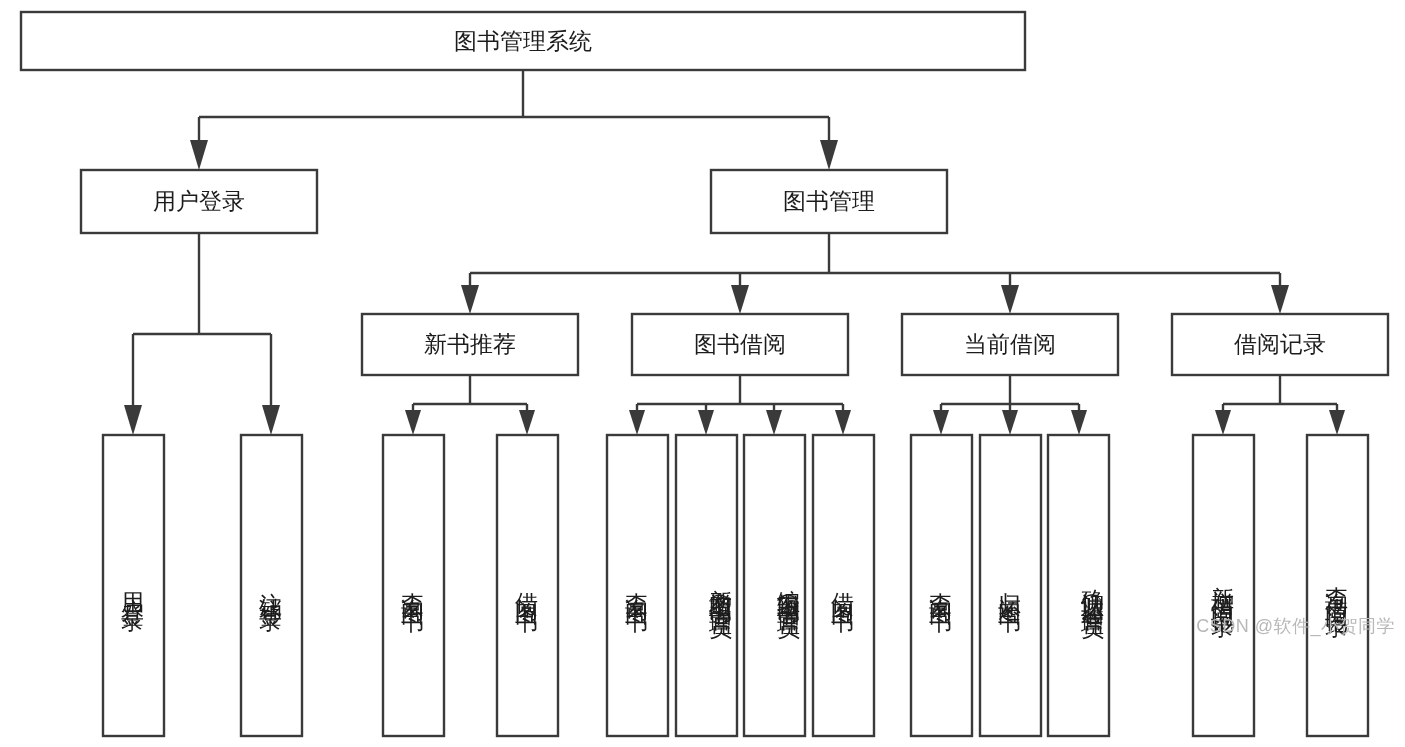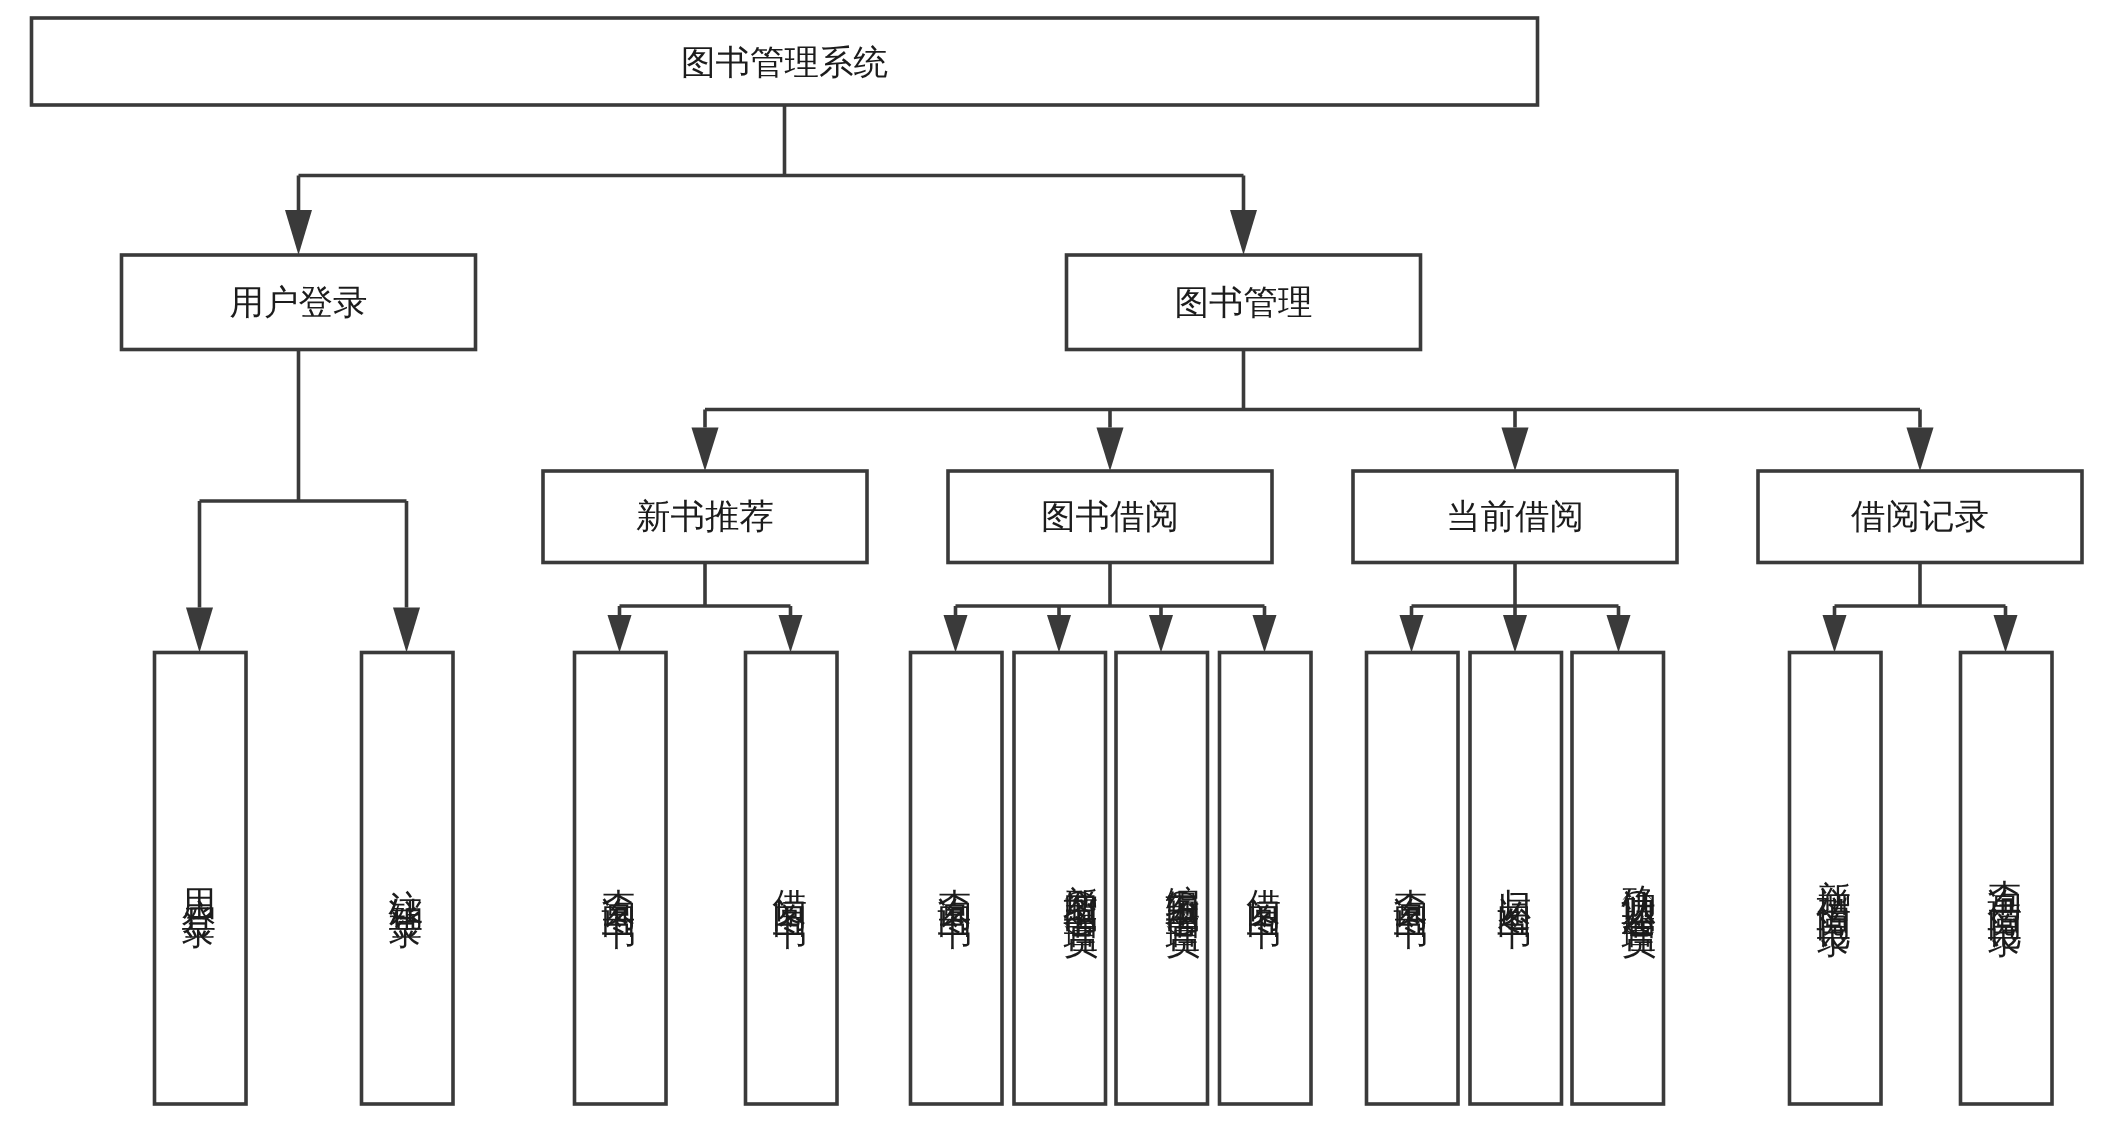--- a/index.html
+++ b/index.html
@@ -204,13 +204,14 @@
 
     <div class="vlabel" style="position:absolute;left:980px;top:435px;width:61px;height:301px;writing-mode:vertical-rl;text-orientation:upright;display:flex;align-items:center;justify-content:center;font-size:23px;color:#1c1c1c;letter-spacing:6px;">归还图书</div>
 
     <div class="vlabel" style="position:absolute;left:1048px;top:441px;width:61px;height:295px;writing-mode:vertical-rl;text-orientation:upright;display:flex;align-items:flex-start;justify-content:center;font-size:23px;color:#1c1c1c;letter-spacing:4px;">确认归还（管理员）</div>
 
     <div class="vlabel" style="position:absolute;left:1193px;top:435px;width:61px;height:301px;writing-mode:vertical-rl;text-orientation:upright;display:flex;align-items:center;justify-content:center;font-size:23px;color:#1c1c1c;letter-spacing:6px;">新增借阅记录</div>
 
     <div class="vlabel" style="position:absolute;left:1307px;top:435px;width:61px;height:301px;writing-mode:vertical-rl;text-orientation:upright;display:flex;align-items:center;justify-content:center;font-size:23px;color:#1c1c1c;letter-spacing:6px;">查询借阅记录</div>
   </div>
 
+  <div style="position:absolute;right:10px;bottom:6px;font-size:18px;color:#b8b8b8;font-family:'Liberation Sans','DejaVu Sans',sans-serif;letter-spacing:0.5px;white-space:nowrap;">CSDN @软件_小贺同学</div>
 </div>
 
 </body></html>

